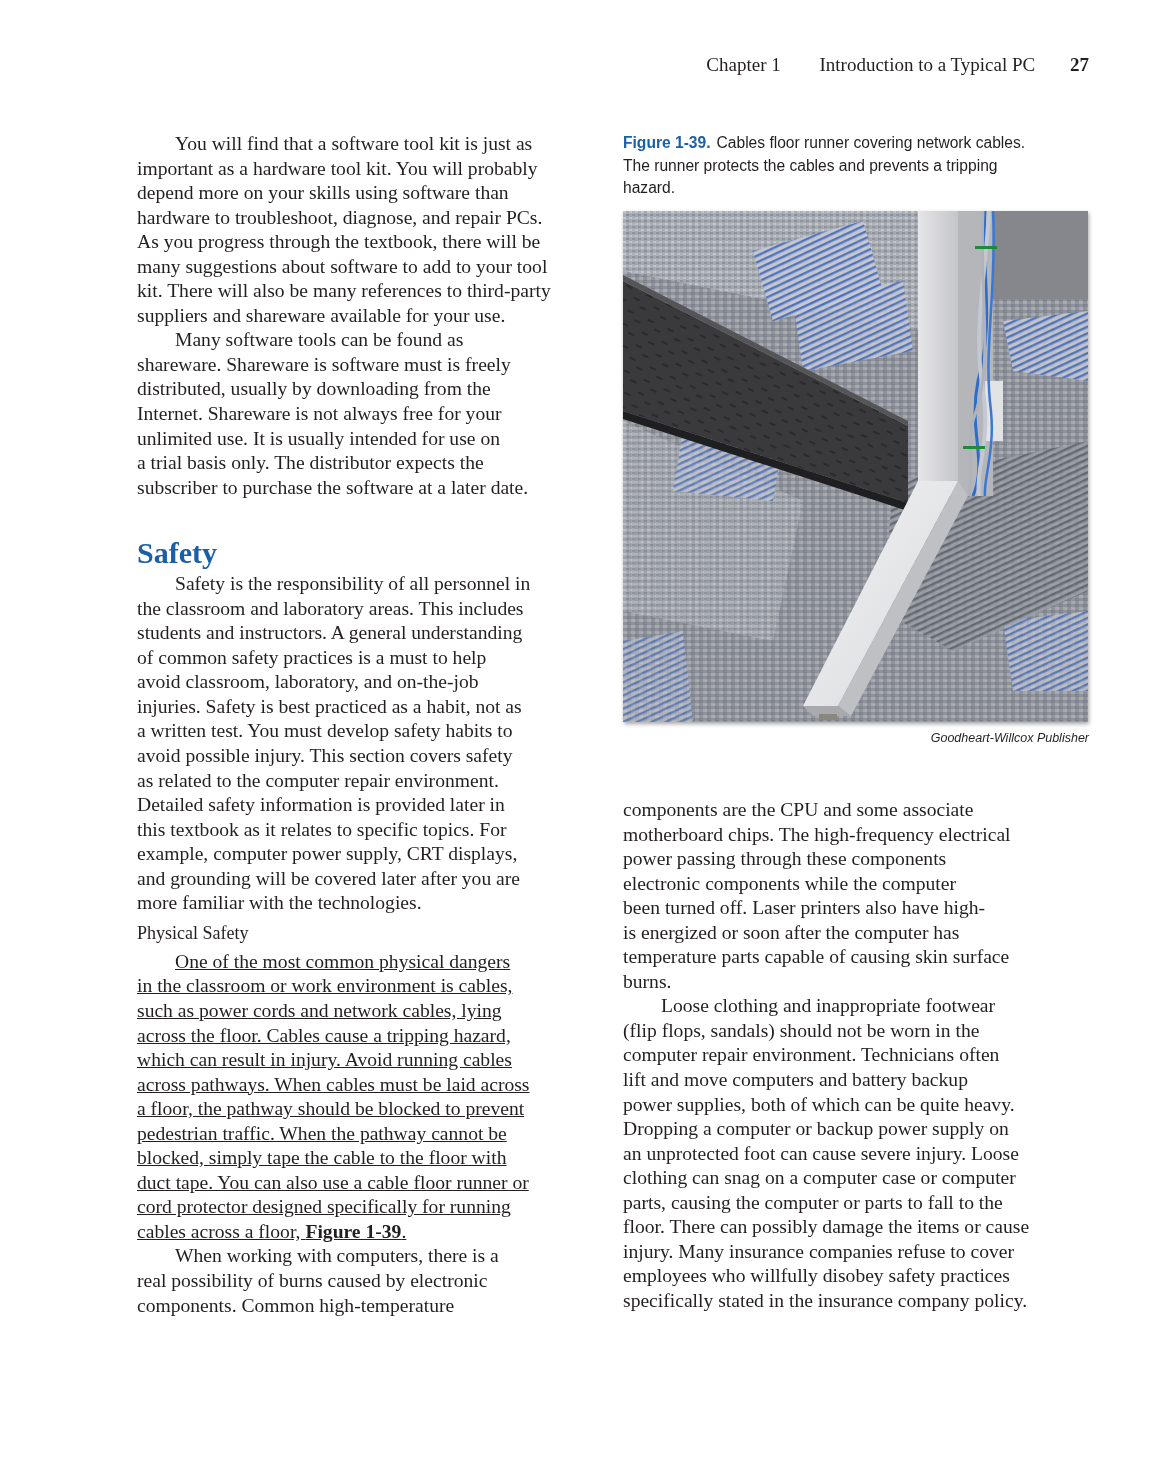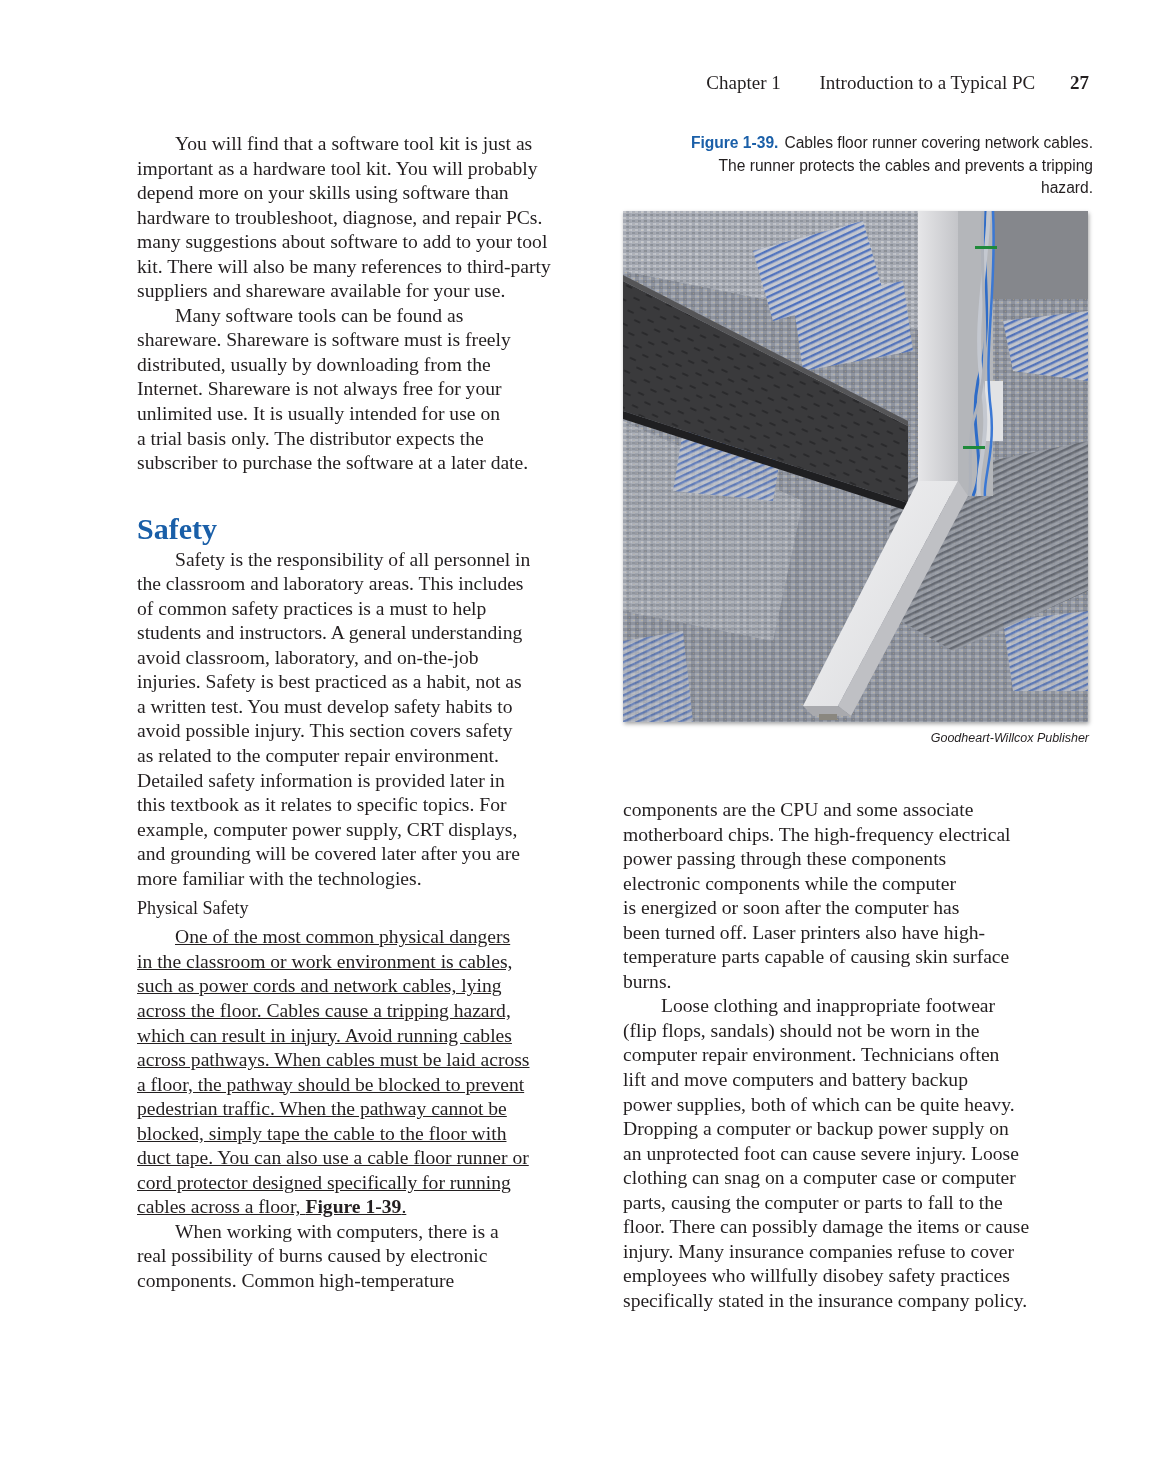--- a/index.html
+++ b/index.html
@@ -2,39 +2,39 @@
 <html><head>
   <meta charset="utf-8">
   <style>
     html, body { margin: 0; padding: 0; background: #ffffff; }
     body { width: 1156px; height: 1479px; position: relative; overflow: hidden; color: #231f20; }
     .serif { font-family: "Liberation Serif", "DejaVu Serif", serif; }
     .sans { font-family: "Liberation Sans", "DejaVu Sans", sans-serif; }
 
     .running-head { position: absolute; top: 53px; left: 0; width: 1089px; text-align: right; font-size: 19px; line-height: 24px; }
     .running-head span { display: inline-block; }
-    .rh-chapter { margin-right: 34px; margin-top: 18px; }
+    .rh-chapter { margin-right: 34px; }
     .rh-title { margin-right: 30px; }
     .rh-page { font-weight: bold; }
 
     .col { position: absolute; font-size: 19.6px; line-height: 24.55px; }
     .col-left { left: 137px; top: 132px; width: 470px; }
     .col-right { left: 623px; top: 798px; width: 470px; }
     .col p { margin: 0; white-space: nowrap; }
     .col .line { display: block; white-space: nowrap; }
     .indent { padding-left: 38px; }
 
     h2.section-title { margin: 34px 0 0 0; color: #1a5fa8; font-size: 30px; line-height: 38px; font-weight: bold; }
     h3.subsection-title { margin: 0; font-size: 18px; line-height: 34px; font-weight: normal; color: #231f20; }
     .block-after-h2 { margin-top: 20px; }
     .block-after-body { margin-top: 30px; }
     .block-after-h3 { margin-top: 16px; text-decoration: underline; }
 
     .figure-caption { position: absolute; left: 623px; top: 132px; width: 470px; font-size: 15.6px; line-height: 22.5px; color: #231f20; }
-    .figure-caption .line { display: block; white-space: nowrap; text-align: right; }
+    .figure-caption .line { display: block; white-space: nowrap; }
     .fig-label { color: #1a5fa8; font-weight: bold; margin-right: 6px; }
 
     .figure-photo { position: absolute; left: 623px; top: 211px; width: 465px; height: 511px; box-shadow: 1px 2px 4px rgba(0,0,0,0.35); overflow: hidden; background: #8d93a0; }
     .figure-photo svg { display: block; }
     .photo-credit { position: absolute; left: 623px; top: 731px; width: 466px; text-align: right; font-size: 12.5px; font-style: italic; color: #231f20; }
 
     .bold-ref { font-weight: bold; }
   </style>
 </head>
 <body>
@@ -44,41 +44,42 @@
   <span class="rh-title">Introduction to a Typical PC</span>
   <span class="rh-page">27</span>
 </div>
 
 <div class="col col-left serif">
   <p>
     <span class="line indent">You will find that a software tool kit is just as</span>
     <span class="line">important as a hardware tool kit. You will probably</span>
     <span class="line">depend more on your skills using software than</span>
     <span class="line">hardware to troubleshoot, diagnose, and repair PCs.</span>
+    <span class="line">As you progress through the textbook, there will be</span>
     <span class="line">many suggestions about software to add to your tool</span>
     <span class="line">kit. There will also be many references to third-party</span>
     <span class="line">suppliers and shareware available for your use.</span>
   </p>
   <p>
     <span class="line indent">Many software tools can be found as</span>
     <span class="line">shareware. Shareware is software must is freely</span>
     <span class="line">distributed, usually by downloading from the</span>
     <span class="line">Internet. Shareware is not always free for your</span>
     <span class="line">unlimited use. It is usually intended for use on</span>
     <span class="line">a trial basis only. The distributor expects the</span>
     <span class="line">subscriber to purchase the software at a later date.</span>
   </p>
 
   <h2 class="section-title">Safety</h2>
 
   <p class="block-after-h2">
     <span class="line indent">Safety is the responsibility of all personnel in</span>
     <span class="line">the classroom and laboratory areas. This includes</span>
+    <span class="line">students and instructors. A general understanding</span>
     <span class="line">of common safety practices is a must to help</span>
-    <span class="line">students and instructors. A general understanding</span>
     <span class="line">avoid classroom, laboratory, and on-the-job</span>
     <span class="line">injuries. Safety is best practiced as a habit, not as</span>
     <span class="line">a written test. You must develop safety habits to</span>
     <span class="line">avoid possible injury. This section covers safety</span>
     <span class="line">as related to the computer repair environment.</span>
     <span class="line">Detailed safety information is provided later in</span>
     <span class="line">this textbook as it relates to specific topics. For</span>
     <span class="line">example, computer power supply, CRT displays,</span>
     <span class="line">and grounding will be covered later after you are</span>
     <span class="line">more familiar with the technologies.</span>
@@ -191,22 +192,22 @@
 </div>
 
 <div class="photo-credit sans">Goodheart-Willcox Publisher</div>
 
 <div class="col col-right serif">
   <p>
     <span class="line">components are the CPU and some associate</span>
     <span class="line">motherboard chips. The high-frequency electrical</span>
     <span class="line">power passing through these components</span>
     <span class="line">electronic components while the computer</span>
+    <span class="line">been turned off. Laser printers also have high-</span>
     <span class="line">is energized or soon after the computer has</span>
-    <span class="line">been turned off. Laser printers also have high-</span>
     <span class="line">temperature parts capable of causing skin surface</span>
     <span class="line">burns.</span>
   </p>
   <p>
     <span class="line indent">Loose clothing and inappropriate footwear</span>
     <span class="line">(flip flops, sandals) should not be worn in the</span>
     <span class="line">computer repair environment. Technicians often</span>
     <span class="line">lift and move computers and battery backup</span>
     <span class="line">power supplies, both of which can be quite heavy.</span>
     <span class="line">Dropping a computer or backup power supply on</span>

